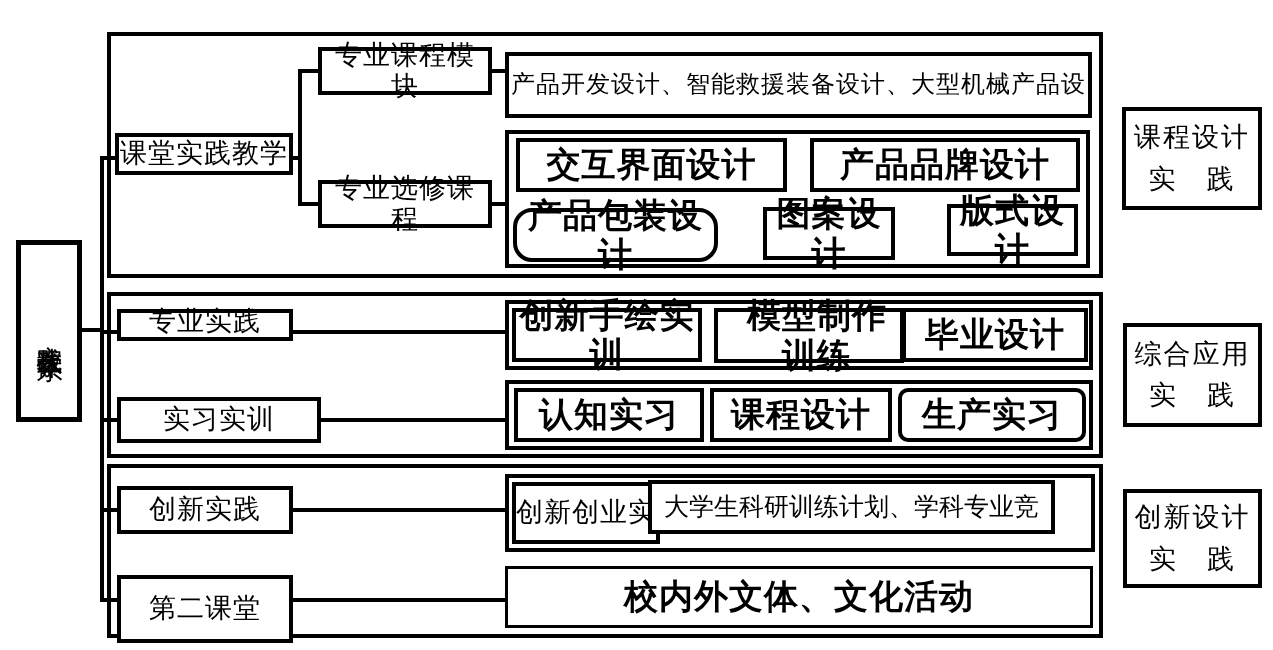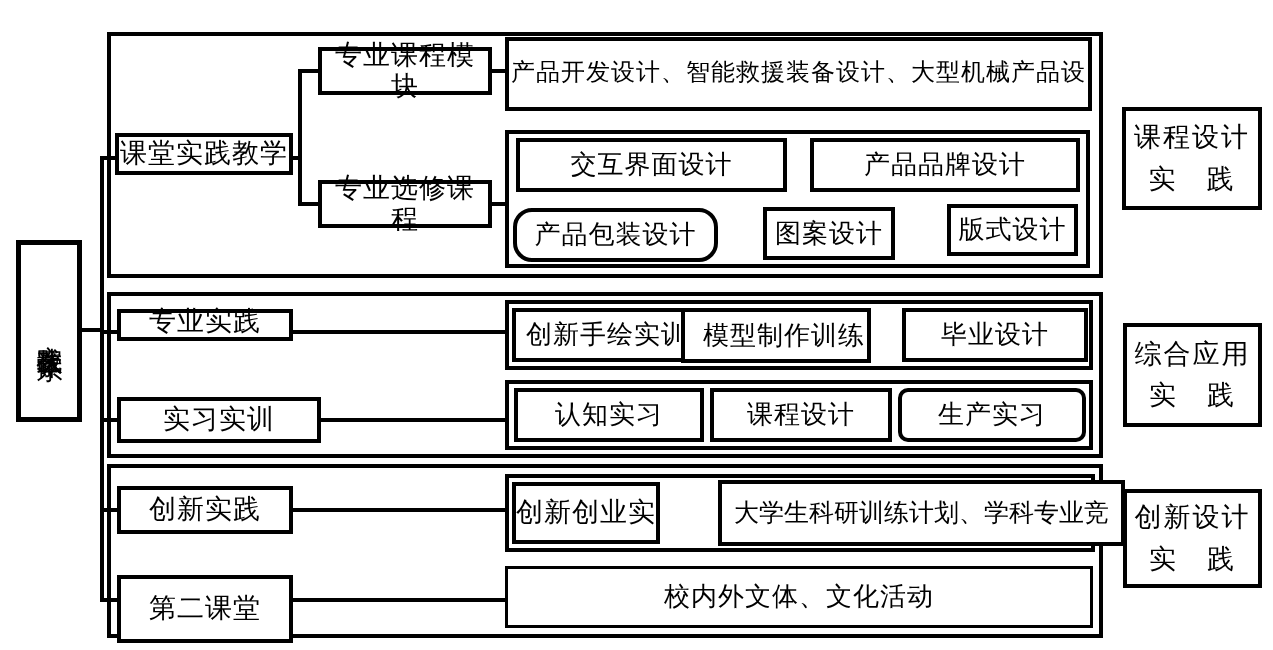--- a/index.html
+++ b/index.html
@@ -10,21 +10,21 @@
   }
   .box{
     position:absolute;box-sizing:border-box;border:4px solid #000;background:#fff;
     display:flex;align-items:center;justify-content:center;text-align:center;
     line-height:1.15;
   }
   .container{background:transparent;}
   .line{position:absolute;background:#000;}
   .f-label{font-size:27px;letter-spacing:1px;}
   .f-content{font-size:24px;letter-spacing:1px;}
-  .f-item{font-size:26px;letter-spacing:1px;}
+  .f-item{font-size:34px;letter-spacing:1px;font-weight:bold;}
   .f-small{font-size:25px;}
   .side-label{flex-direction:column;gap:10px;font-size:27px;letter-spacing:2px;}
   .root-vert{
     writing-mode:vertical-rl;text-orientation:upright;
     font-size:26px;letter-spacing:2px;border-width:5px;
   }
 </style>
 </head>
 <body>
 
@@ -57,21 +57,21 @@
   <div class="box container" style="left:107px;top:464px;width:996px;height:174px;"></div>
 
   <div class="box f-label" style="left:115px;top:133px;width:178px;height:42px;">
     <span>课堂实践教学</span>
   </div>
 
   <div class="box f-label" style="left:318px;top:47px;width:174px;height:48px;">
     <span>专业课程模块</span>
   </div>
 
-  <div class="box f-content" style="left:505px;top:37px;width:587px;height:74px;font-family:Liberation Mono, monospace;">
+  <div class="box f-content" style="left:505px;top:52px;width:587px;height:66px;">
     <span>产品开发设计、智能救援装备设计、大型机械产品设</span>
   </div>
 
   <div class="box f-label" style="left:318px;top:180px;width:174px;height:48px;">
     <span>专业选修课程</span>
   </div>
 
   <div class="box container" style="left:505px;top:130px;width:585px;height:138px;"></div>
   <div class="box f-item" style="left:516px;top:138px;width:271px;height:54px;">
     <span>交互界面设计</span>
@@ -89,21 +89,21 @@
     <span>版式设计</span>
   </div>
 
   <div class="box f-label" style="left:117px;top:309px;width:176px;height:32px;align-items:flex-end;">
     <span>专业实践</span>
   </div>
   <div class="box container" style="left:505px;top:300px;width:588px;height:70px;"></div>
   <div class="box f-item" style="left:512px;top:308px;width:190px;height:54px;">
     <span>创新手绘实训</span>
   </div>
-  <div class="box f-item" style="left:681px;top:308px;width:190px;height:55px;padding-left:16px;">
+  <div class="box f-item" style="left:714px;top:308px;width:190px;height:55px;padding-left:16px;">
     <span>模型制作训练</span>
   </div>
   <div class="box f-item" style="left:902px;top:308px;width:186px;height:54px;">
     <span>毕业设计</span>
   </div>
 
   <div class="box f-label" style="left:117px;top:397px;width:204px;height:46px;">
     <span>实习实训</span>
   </div>
   <div class="box container" style="left:505px;top:380px;width:588px;height:70px;"></div>
@@ -117,21 +117,21 @@
     <span>生产实习</span>
   </div>
 
   <div class="box f-label" style="left:117px;top:486px;width:176px;height:48px;">
     <span>创新实践</span>
   </div>
   <div class="box container" style="left:505px;top:474px;width:590px;height:78px;"></div>
   <div class="box f-label" style="left:512px;top:482px;width:148px;height:62px;">
     <span>创新创业实</span>
   </div>
-  <div class="box f-small" style="left:718px;top:480px;width:407px;height:66px;">
+  <div class="box f-small" style="left:648px;top:480px;width:407px;height:54px;">
     <span>大学生科研训练计划、学科专业竞</span>
   </div>
 
   <div class="box f-label" style="left:117px;top:575px;width:176px;height:68px;text-align:center;">
     <span>第二课堂</span>
   </div>
   <div class="box f-item" style="left:505px;top:566px;width:588px;height:62px;border-width:3px;">
     <span>校内外文体、文化活动</span>
   </div>
 

